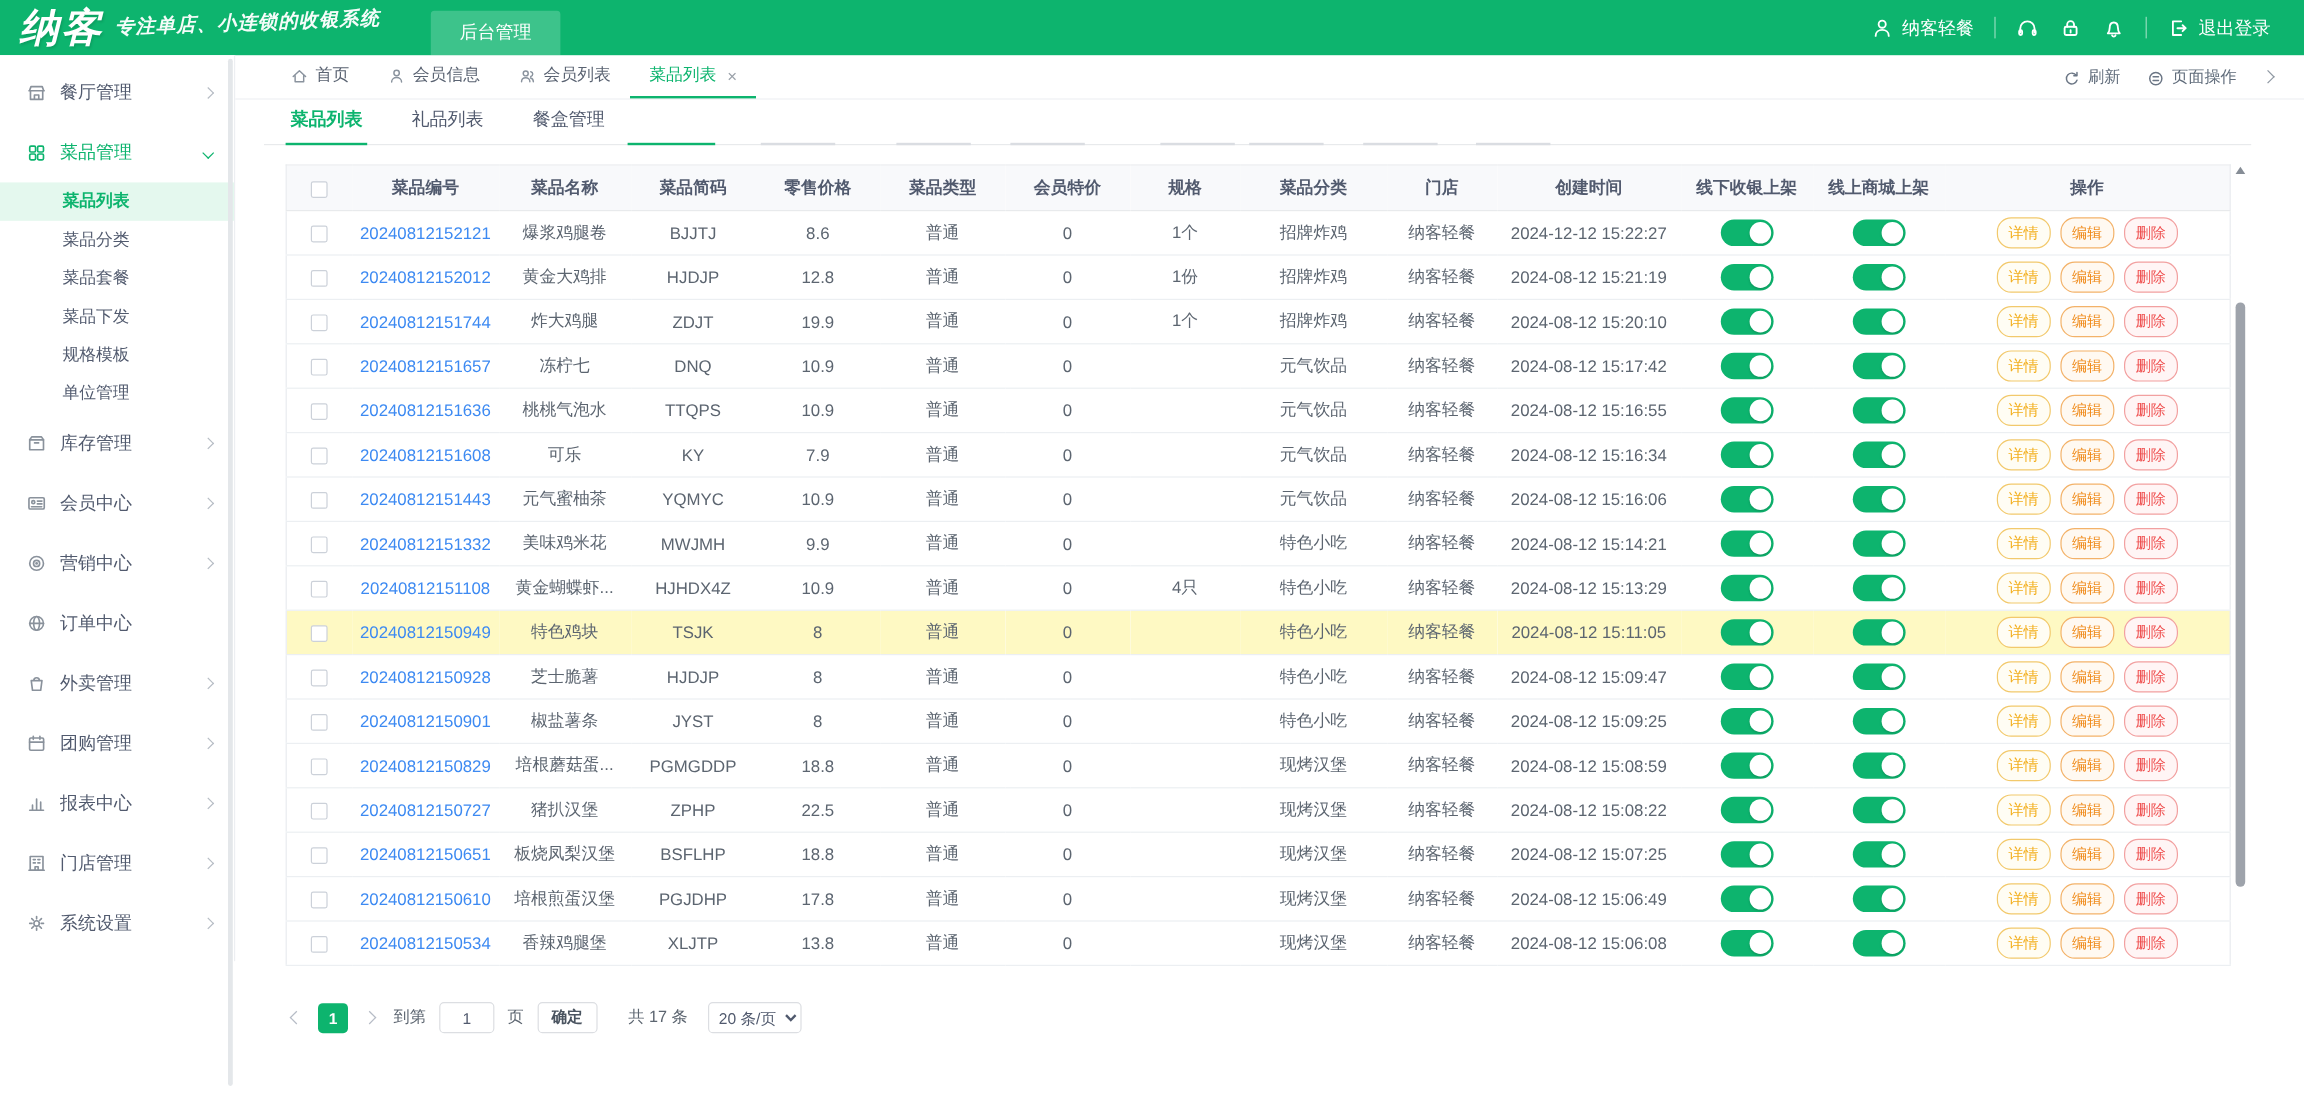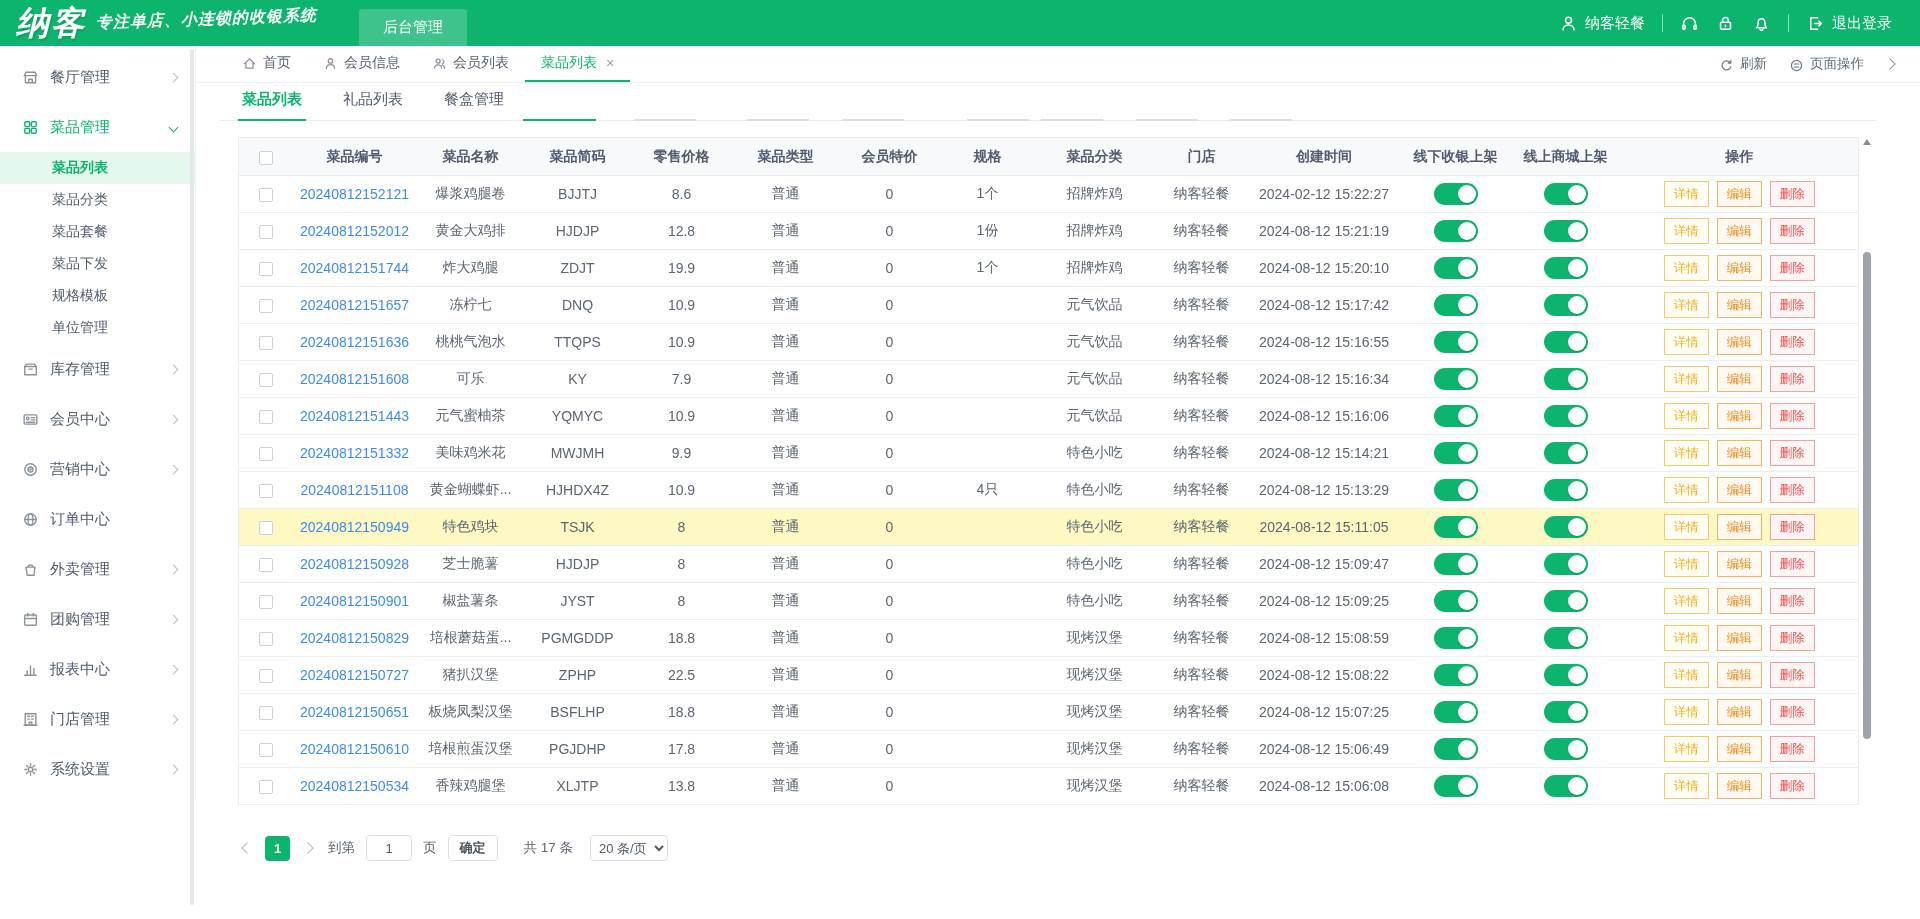--- a/index.html
+++ b/index.html
@@ -61,21 +61,21 @@
   
   .table-wrap{padding:16px 18px 17px}
   .tbl{width:1620px;border-collapse:collapse;table-layout:fixed;font-size:14px;color:#5c6570;border:1px solid #e9ecef}
   .tbl th{height:38px;background:#f8f9fb;font-weight:700;color:#515a6e;border-bottom:1px solid #e8eaec;text-align:center;font-size:14px;overflow:hidden;white-space:nowrap}
   .tbl td{height:37px;text-align:center;border-bottom:1px solid #eceff2;overflow:hidden;white-space:nowrap;text-overflow:ellipsis;padding:0 4px}
   .tbl tbody tr:nth-child(10){background:#fef9c3}
   .link{color:var(--link);text-decoration:none;cursor:pointer}
   .cb{display:inline-block;width:14px;height:14px;border:1px solid #ccd1d9;border-radius:2px;background:#fff;vertical-align:middle;cursor:pointer}
   .toggle{display:inline-block;width:44px;height:22px;border-radius:11px;background:var(--green);position:relative;vertical-align:middle;cursor:pointer}
   .toggle::after{content:"";position:absolute;top:2px;right:2px;width:18px;height:18px;border-radius:50%;background:#fff;box-shadow:0 1px 2px rgba(0,0,0,.18)}
-  .btn{display:inline-block;padding:3px 9px;border-radius:0;font-size:12.5px;margin:0 4px;cursor:pointer;line-height:1.5;background:#fff}
+  .btn{display:inline-block;padding:3px 9px;border-radius:12px;font-size:12.5px;margin:0 4px;cursor:pointer;line-height:1.5;background:#fff}
   .b-detail{color:var(--detail);border:1px solid #f2c96c;background:#fffdf4}
   .b-edit{color:var(--edit);border:1px solid #f3b269;background:#fff9f1}
   .b-del{color:var(--danger);border:1px solid #f2a0a0;background:#fff5f5}
 
   
   .vscroll{position:absolute;top:50px;right:4px;width:10px;height:685px;cursor:pointer}
   .varrow{display:block;width:0;height:0;margin:2px auto 0;border-left:4px solid transparent;border-right:4px solid transparent;border-bottom:6px solid #868d96}
   .vthumb{position:absolute;left:1px;top:115px;width:8px;height:487px;background:#9ea3ab;border-radius:4px}
 
   
@@ -335,21 +335,21 @@
                 <td><span class="cb"></span></td>
                 <td><a class="link">20240812152121</a></td>
                 <td>爆浆鸡腿卷</td>
                 <td>BJJTJ</td>
                 <td>8.6</td>
                 <td>普通</td>
                 <td>0</td>
                 <td>1个</td>
                 <td>招牌炸鸡</td>
                 <td>纳客轻餐</td>
-                <td>2024-02-12 15:22:27</td>
+                <td>2024-12-12 15:22:27</td>
                 <td><span class="toggle"></span></td>
                 <td><span class="toggle"></span></td>
                 <td><span class="btn b-detail">详情</span><span class="btn b-edit">编辑</span><span class="btn b-del">删除</span></td>
               </tr>
               <tr>
                 <td><span class="cb"></span></td>
                 <td><a class="link">20240812152012</a></td>
                 <td>黄金大鸡排</td>
                 <td>HJDJP</td>
                 <td>12.8</td>

